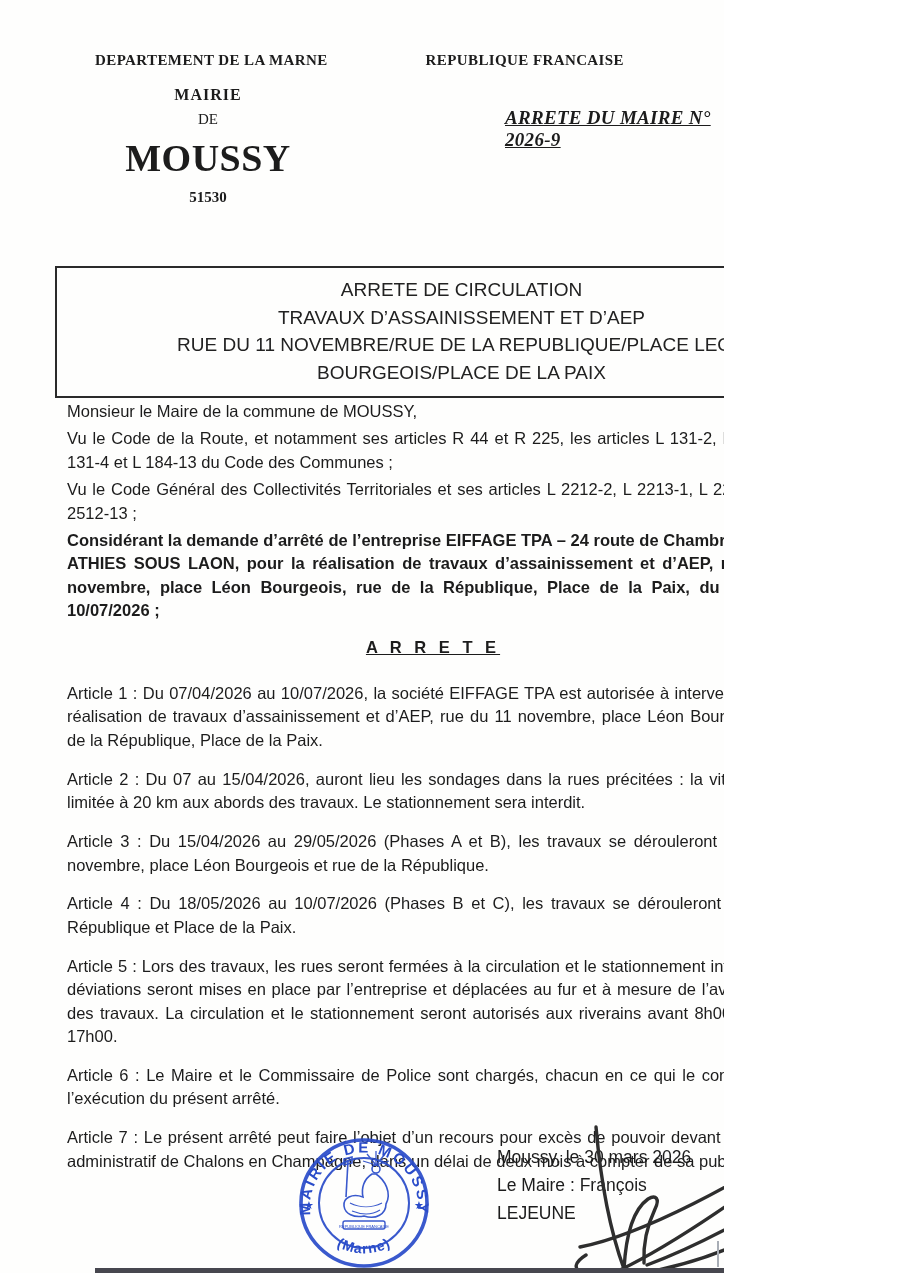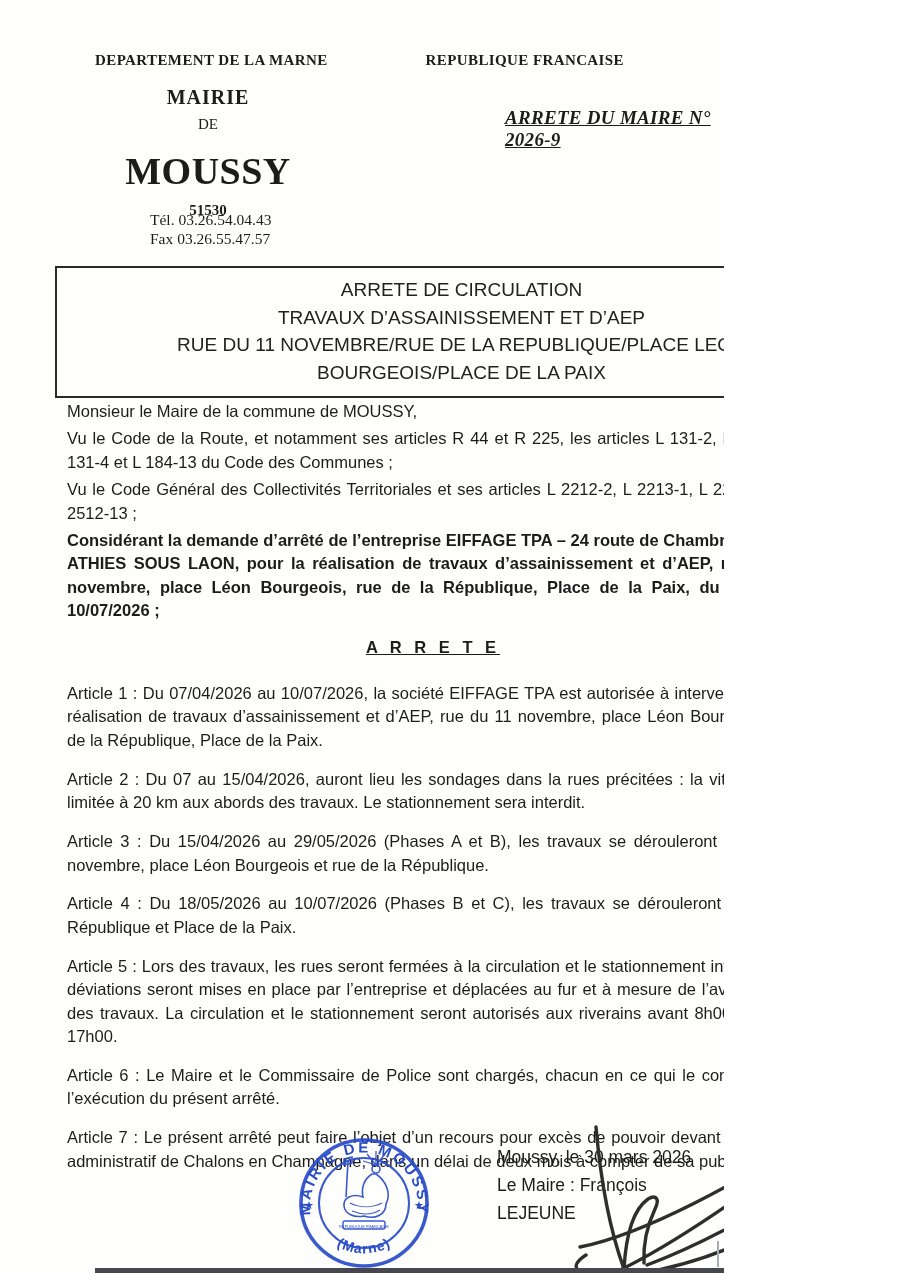--- a/index.html
+++ b/index.html
@@ -20,23 +20,23 @@
   }
   .republic {
     position:absolute; right:100px; top:52px;
     font-family:"Liberation Serif", serif;
     font-weight:bold; font-size:15px; letter-spacing:.4px;
   }
   .mairie-block {
     position:absolute; left:122px; top:86px; width:172px;
     text-align:center; font-family:"Liberation Serif", serif;
   }
-  .mairie-l1 { font-weight:bold; font-size:20px; letter-spacing:1px; }
+  .mairie-l1 { font-weight:bold; font-size:16px; letter-spacing:1px; }
   .mairie-l2 { font-size:15px; margin-top:7px; }
-  .mairie-name { font-weight:bold; font-size:38px; letter-spacing:.5px; margin-top:16px; }
+  .mairie-name { font-weight:bold; font-size:38px; letter-spacing:.5px; margin-top:8px; }
   .mairie-cp { font-weight:bold; font-size:15px; margin-top:9px; }
   .contact {
     position:absolute; left:150px; top:210px;
     font-family:"Liberation Serif", serif; font-size:15.5px; line-height:19px;
   }
   .decree-ref {
     position:absolute; left:505px; top:107px;
     font-family:"Liberation Serif", serif;
     font-style:italic; font-weight:bold; font-size:19px;
     text-decoration:underline; letter-spacing:.3px;
@@ -96,24 +96,20 @@
   <div class="dept">DEPARTEMENT DE LA MARNE</div>
   <div class="republic">REPUBLIQUE FRANCAISE</div>
 
   <div class="mairie-block">
     <div class="mairie-l1">MAIRIE</div>
     <div class="mairie-l2">DE</div>
     <div class="mairie-name">MOUSSY</div>
     <div class="mairie-cp">51530</div>
   </div>
 
-  <div class="contact">
-    <div>Tél. 03.26.54.04.43</div>
-    <div>Fax 03.26.55.47.57</div>
-  </div>
 
   <div class="decree-ref">ARRETE DU MAIRE N° 2026-9</div>
 
   <div class="title-box">
     <div>ARRETE DE CIRCULATION</div>
     <div>TRAVAUX D’ASSAINISSEMENT ET D’AEP</div>
     <div>RUE DU 11 NOVEMBRE/RUE DE LA REPUBLIQUE/PLACE LEON BOURGEOIS/PLACE DE LA PAIX</div>
   </div>
 
   <div class="doc-body">

